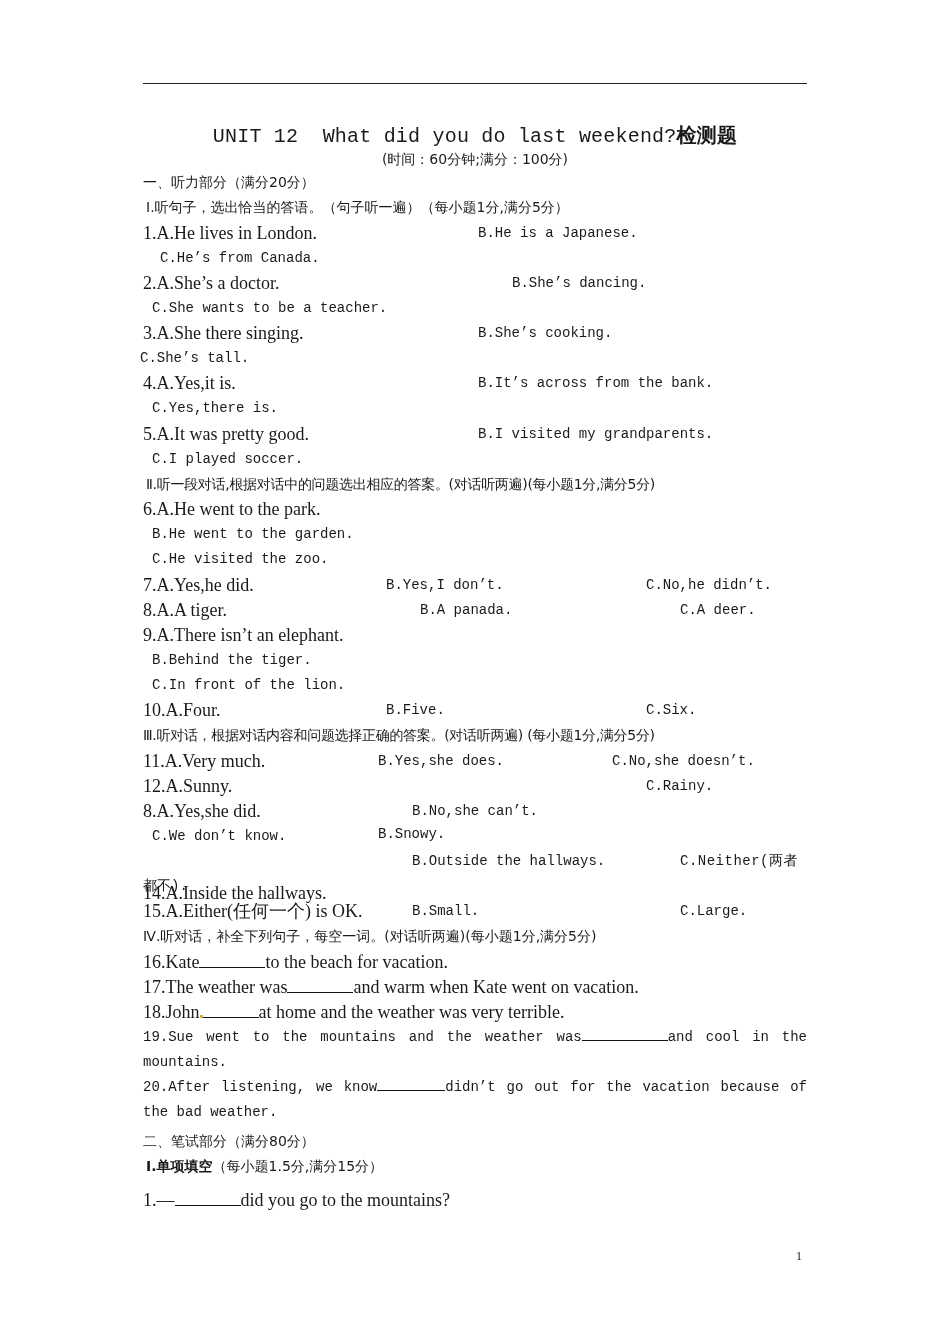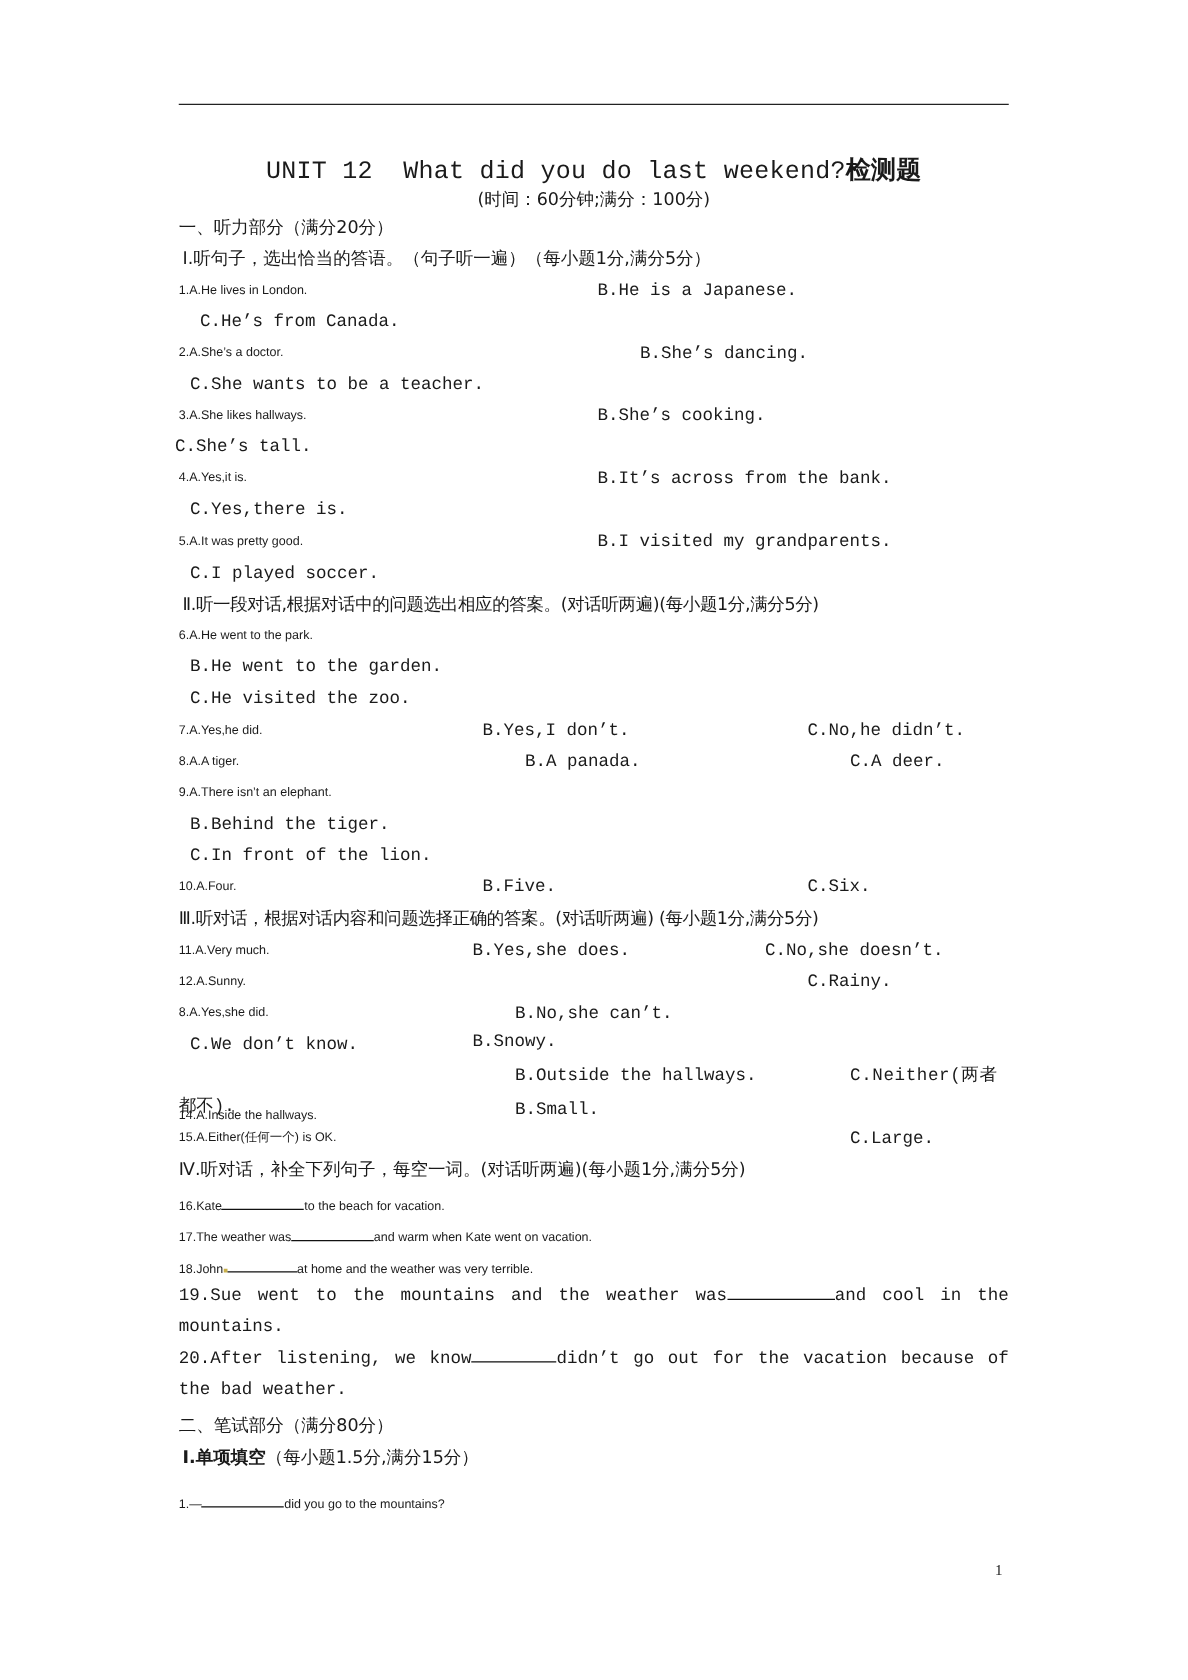--- a/index.html
+++ b/index.html
@@ -6,22 +6,22 @@
   body { width: 950px; height: 1344px; position: relative; overflow: hidden;
          font-family: "DejaVu Serif", "Liberation Serif", serif; color: #1a1a1a; }
   .rule { position: absolute; left: 143px; top: 83px; width: 664px; height: 0;
           border-top: 1.5px solid #222; }
   .title { position: absolute; left: 0; width: 950px; top: 122px; text-align: center;
            font-family: "Liberation Mono", "DejaVu Sans Mono", monospace;
            font-size: 20px; letter-spacing: 0.2px; white-space: pre; }
   .title .cn { font-family: "DejaVu Sans", sans-serif; font-weight: bold; text-align: center; }
   .subtitle { position: absolute; left: 0; width: 950px; top: 151px; text-align: center;
               font-size: 14px; }
-  .line { position: absolute; left: 143px; white-space: pre; font-size: 10px;
-          font-family: Liberation Sans, sans-serif; line-height: 18px; }
+  .line { position: absolute; left: 143px; white-space: pre; font-size: 18px;
+          font-family: Liberation Serif, serif; line-height: 18px; }
   .cnline { font-family: "DejaVu Sans", sans-serif; font-size: 14px; }
   .heading-bold { font-weight: bold; }
   .blank { display: inline-block; border-bottom: 1px solid #111; height: 14px; vertical-align: baseline; }
   .opt { position: absolute; white-space: pre; font-size: 14px;
          font-family: "Liberation Mono", "DejaVu Sans Mono", monospace; line-height: 18px; }
   .justify { position: absolute; left: 143px; width: 664px; font-size: 14px;
              font-family: "Liberation Mono", "DejaVu Sans Mono", monospace;
              line-height: 25px; text-align: justify; text-align-last: left; }
   .pagenum { position: absolute; left: 796px; top: 1249px; font-size: 12px;
              font-family: "Liberation Serif", serif; }
@@ -40,21 +40,21 @@
 <div class="line cnline" style="top:198px;left:146px;">Ⅰ.听句子，选出恰当的答语。（句子听一遍）（每小题1分,满分5分）</div>
 
 <div class="line" style="top:224px;"><span>1.</span><span>A.He lives in London.</span></div>
 <div class="opt" style="top:224px;left:478px;">B.He is a Japanese.</div>
 <div class="opt" style="top:249px;left:160px;">C.He’s from Canada.</div>
 
 <div class="line" style="top:274px;"><span>2.</span><span>A.She’s a doctor.</span></div>
 <div class="opt" style="top:274px;left:512px;text-align:center;">B.She’s dancing.</div>
 <div class="opt" style="top:299px;left:152px;">C.She wants to be a teacher.</div>
 
-<div class="line" style="top:324px;"><span>3.</span><span>A.She likes hallways.</span></div>
+<div class="line" style="top:324px;"><span>3.</span><span>A.She there singing.</span></div>
 <div class="opt" style="top:324px;left:478px;">B.She’s cooking.</div>
 <div class="opt" style="top:349px;left:140px;">C.She’s tall.</div>
 
 <div class="line" style="top:374px;"><span>4.</span><span>A.Yes,it is.</span></div>
 <div class="opt" style="top:374px;left:478px;">B.It’s across from the bank.</div>
 <div class="opt" style="top:399px;left:152px;">C.Yes,there is.</div>
 
 <div class="line" style="top:425px;"><span>5.</span><span>A.It was pretty good.</span></div>
 <div class="opt" style="top:425px;left:478px;">B.I visited my grandparents.</div>
 <div class="opt" style="top:450px;left:152px;">C.I played soccer.</div>
@@ -94,21 +94,21 @@
 <div class="line" style="top:802px;"><span>8.</span><span>A.Yes,she did.</span></div>
 <div class="opt" style="top:802px;left:412px;">B.No,she can’t.</div>
 <div class="opt" style="top:827px;left:152px;">C.We don’t know.</div>
 
 <div class="line" style="top:852px;margin-top:32px;"><span>14.</span><span>A.Inside the hallways.</span></div>
 <div class="opt" style="top:852px;left:412px;">B.Outside the hallways.</div>
 <div class="opt" style="top:852px;left:680px;letter-spacing:0.5px;">C.Neither(两者</div>
 <div class="opt cnline" style="top:877px;left:143px;">都不).</div>
 
 <div class="line" style="top:902px;"><span>15.</span><span>A.Either(任何一个) is OK.</span></div>
-<div class="opt" style="top:879px;left:412px;">B.Small.</div>
+<div class="opt" style="top:902px;left:412px;">B.Small.</div>
 <div class="opt" style="top:902px;left:680px;">C.Large.</div>
 
 <div class="line cnline" style="top:927px;">Ⅳ.听对话，补全下列句子，每空一词。(对话听两遍)(每小题1分,满分5分)</div>
 
 <div class="line" style="top:953px;"><span>16.</span><span>Kate</span><span class="blank" style="width:66px;"></span><span>to the beach for vacation.</span></div>
 
 <div class="line" style="top:978px;"><span>17.</span><span>The weather was</span><span class="blank" style="width:66px;"></span><span>and warm when Kate went on vacation.</span></div>
 
 <div class="line" style="top:1003px;"><span>18.</span><span>John</span><span class="mark"></span><span class="blank" style="width:56px;"></span><span>at home and the weather was very terrible.</span></div>
 

